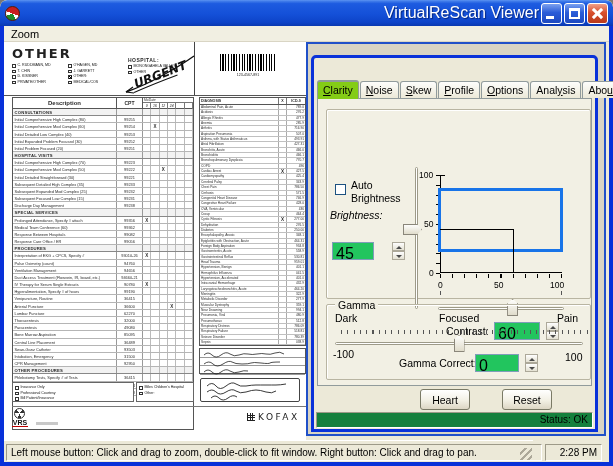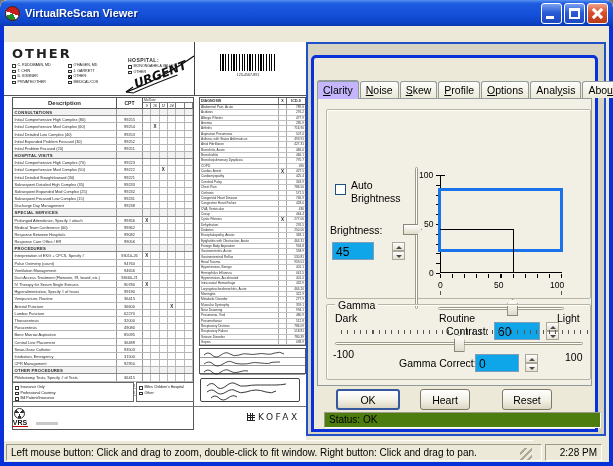--- a/index.html
+++ b/index.html
@@ -4,21 +4,21 @@
 <style>
   html,body{margin:0;padding:0;background:#777;font-family:"Liberation Sans",sans-serif;}
   *{box-sizing:border-box;}
   .window{position:relative;width:613px;height:466px;background:#ECE9D8;overflow:hidden;border-radius:7px 7px 0 0;}
   
   .titlebar{position:absolute;left:0;top:0;width:613px;height:26px;border-radius:7px 7px 0 0;
     background:linear-gradient(180deg,#5c94f2 0%,#3b77e8 6%,#1d5be0 14%,#1450d8 55%,#0d43c8 86%,#0a38b0 100%);
     display:flex;align-items:center;padding:0 5px;}
   .appicon{width:15px;height:15px;border-radius:50%;border:1px solid #5a1b00;margin-right:5px;flex:0 0 auto;
     background:conic-gradient(#c81e1e 0 110deg,#ffffff 110deg 150deg,#1e8c2a 150deg 250deg,#ffffff 250deg 290deg,#c81e1e 290deg 360deg);}
-  .apptitle{color:#fff;font-weight:bold;font-size:11px;text-shadow:1px 1px 1px #00247e;flex:1;}
+  .apptitle{color:#fff;font-weight:normal;font-size:16px;text-shadow:1px 1px 1px #00247e;flex:1;text-align:right;}
   .winbtn{width:21px;height:21px;margin-left:2px;border-radius:3px;border:1px solid #fff;position:relative;flex:0 0 auto;
     background:linear-gradient(180deg,#7ba1ef,#2a5cd8 45%,#1d49c0);}
   .winbtn.close{background:linear-gradient(180deg,#f0a089,#d8502e 45%,#b83a1a);}
   .glyph-min{position:absolute;left:4px;bottom:4px;width:8px;height:3px;background:#fff;}
   .glyph-max{position:absolute;left:4px;top:4px;width:11px;height:11px;border:2px solid #fff;border-top-width:3px;}
   .glyph-x1,.glyph-x2{position:absolute;left:3px;top:8px;width:13px;height:3px;background:#fff;}
   .glyph-x1{transform:rotate(45deg);} .glyph-x2{transform:rotate(-45deg);}
   .menubar{position:absolute;left:4px;top:26px;width:605px;height:16px;background:#F1EFE2;border-bottom:1px solid #d9d5c4;
     font-size:11px;color:#000;display:flex;align-items:center;}
   .menuitem{padding:0 7px;}
@@ -95,30 +95,30 @@
   .scribble{position:absolute;}
   
   .dialog{position:absolute;left:311px;top:55px;width:287px;height:377px;background:#ECE9D8;
     border:3px solid #0831D9;border-radius:5px 5px 0 0;}
   .dlg-title{position:absolute;left:0px;top:0px;width:281px;height:19px;border-radius:2px 2px 0 0;
     background:linear-gradient(180deg,#5c94f2 0%,#3b77e8 8%,#1d5be0 18%,#1450d8 55%,#0d43c8 88%,#0a38b0 100%);
     color:#fff;font-weight:bold;font-size:11px;line-height:19px;padding-left:5px;text-shadow:1px 1px 1px #00247e;}
   .tabbar{position:absolute;left:3px;top:23px;height:18px;display:flex;}
   .tab{border:1px solid #919B9C;border-bottom:none;border-radius:3px 3px 0 0;background:linear-gradient(#fdfdfb,#ece9d8);
     font-size:10.5px;padding:2px 5px 0 5px;margin-right:1px;color:#000;height:17px;}
-  .tab.sel{background:#c4b5fd;height:19px;position:relative;top:-1px;border-top:2px solid #919B9C;font-weight:normal;z-index:2;}
+  .tab.sel{background:#84cc16;height:19px;position:relative;top:-1px;border-top:2px solid #919B9C;font-weight:normal;z-index:2;}
   .tabpage{position:absolute;left:3px;top:40px;width:275px;height:288px;border:1px solid #919B9C;background:#F2F0E4;}
   .grpbox{position:absolute;border:1px solid #B9B5A2;border-radius:2px;box-shadow:1px 1px 0 #fff inset;}
   .grp-clarity{left:8px;top:10px;width:265px;height:190px;}
   .grp-gamma{left:8px;top:205px;width:265px;height:76px;}
   .grp-caption{position:absolute;left:8px;top:-6px;background:#F2F0E4;font-size:10.5px;padding:0 3px;}
   .chk{position:absolute;width:11px;height:11px;border:1px solid #1C5180;background:#fff;}
   .lbl{position:absolute;font-size:10.5px;color:#000;white-space:nowrap;}
   .spin{position:absolute;height:18px;}
-  .spin .box{position:absolute;left:0;top:0;height:18px;border:1px solid #7F9DB9;background:#0ea5e9;font-size:12px;padding:2px 0 0 3px;}
+  .spin .box{position:absolute;left:0;top:0;height:18px;border:1px solid #7F9DB9;background:#22c55e;font-size:16px;padding:2px 0 0 3px;}
   .spin .ud{position:absolute;top:0;width:13px;height:18px;display:flex;flex-direction:column;}
   .spin .ud div{flex:1;border:1px solid #ACA899;background:linear-gradient(#fefefe,#e4e1d2);position:relative;}
   .spin .ud div::after{content:"";position:absolute;left:3px;border-left:3px solid transparent;border-right:3px solid transparent;}
   .spin .ud .up::after{top:2.5px;border-bottom:3.5px solid #4a4a4a;}
   .spin .ud .dn::after{top:3px;border-top:3.5px solid #4a4a4a;}
   
   .plot{position:absolute;left:122px;top:76px;width:122px;height:98px;border-left:1px solid #000;border-bottom:1px solid #000;}
   .ytick{position:absolute;left:118px;top:76px;width:4px;height:99px;
     background:repeating-linear-gradient(180deg,#000 0 1px,transparent 1px 9.8px);}
   .ycap{position:absolute;left:122px;top:76px;width:5px;height:1px;background:#000;}
@@ -134,22 +134,22 @@
   .htrack{position:absolute;height:3px;background:#fff;border:1px solid #9d9a88;border-radius:2px;}
   .hthumb{position:absolute;width:11px;height:17px;background:linear-gradient(#fdfdfb,#e0dccb);border:1px solid #8a867a;
     clip-path:polygon(50% 0,100% 28%,100% 100%,0 100%,0 28%);}
   .minortick{position:absolute;width:1px;height:4px;background:#555;}
   .gticks{position:absolute;left:14px;top:25px;width:252px;height:4px;
     background:repeating-linear-gradient(90deg,#555 0 1px,transparent 1px 6.3px);}
   
   .xpbtn{position:absolute;height:21px;background:linear-gradient(#ffffff,#f2f0e4 55%,#dcd6c4);border:1px solid #7a7a66;
     border-radius:3px;font-size:10.5px;text-align:center;padding-top:4px;color:#000;}
   .xpbtn.default{border:2px solid #35589e;padding-top:3px;}
-  .dlg-status{position:absolute;left:10px;top:354px;width:277px;height:16px;border:1px solid;border-color:#9d9a88 #fff #fff #9d9a88;
-    font-size:10px;padding:1px 4px;background:#4d7c0f;}
+  .dlg-status{position:absolute;left:2px;top:354px;width:277px;height:16px;border:1px solid;border-color:#9d9a88 #fff #fff #9d9a88;
+    font-size:10px;padding:1px 4px;background:#15803d;text-align:right;}
 </style>
 </head>
 <body>
 
 <div class="window">
 
   <div class="titlebar">
     <div class="appicon"></div>
     <div class="apptitle">VirtualReScan Viewer</div>
     <div class="winbtn">
@@ -157,20 +157,23 @@
       </div>
     <div class="winbtn">
         <span class="glyph-max"></span>
       </div>
     <div class="winbtn close">
         <span class="glyph-x1"></span>
         <span class="glyph-x2"></span>
       </div>
   </div>
 
+  <div class="menubar">
+    <span class="menuitem">Zoom</span>
+  </div>
 
   <div class="borderL"></div>
   <div class="borderR"></div>
   <div class="borderB"></div>
 
   <div class="docpane">
     <div class="doc">
       <div class="corelogo">OTHER</div>
       <div class="cbcol" style="left:8px;top:21px;" id="cbcol1">
           <div class="cbrow">
@@ -966,21 +969,21 @@
         <div class="tab">Anal<u>y</u>sis</div>
         <div class="tab">Abo<u>u</u>t</div>
       </div>
     <div class="tabpage">
 
       <div class="grpbox grp-clarity"></div>
 
       <div class="chk" style="left:17px;top:85px;"></div>
       <div class="lbl" style="left:33px;top:80px;width:62px;white-space:normal;line-height:13px;">Auto Brightness</div>
 
-      <div class="lbl" style="left:12px;top:125px;">Brightness:</div>
+      <div class="lbl" style="left:12px;top:110px;font-style:italic;">Brightness:</div>
       <div class="spin" style="left:14px;top:143px;">
         <div class="box" style="width:42px;">45</div>
         <div class="ud" style="left:60px;">
             <div class="up"></div>
             <div class="dn"></div>
           </div>
       </div>
 
       <div class="vtrack"></div>
       <div class="vthumb" id="vthumb" style="top: 124.9px;"></div>
@@ -1009,39 +1012,38 @@
         <div class="box" style="width:46px;">60</div>
         <div class="ud" style="left:52px;">
             <div class="up"></div>
             <div class="dn"></div>
           </div>
       </div>
 
       <div class="grpbox grp-gamma">
         <div class="grp-caption">Gamma</div>
         <div class="lbl" style="left:8px;top:7px;text-align:center;">Dark</div>
-        <div class="lbl" style="left:112px;top:7px;">Routine</div>
-        <div class="lbl" style="left:230px;top:7px;">Light</div>
+        <div class="lbl" style="left:112px;top:7px;">Focused</div>
+        <div class="lbl" style="left:230px;top:7px;">Pain</div>
         <div class="gticks"></div>
         <div class="htrack" style="left:8px;top:37px;width:248px;"></div>
         <div class="hthumb" id="gthumb" style="top: 30px; left: 126.5px;"></div>
         <div class="lbl" style="left:6px;top:43px;">-100</div>
         <div class="lbl" style="left:238px;top:46px;">100</div>
         <div class="lbl" style="left:72px;top:52px;">Gamma Correct:</div>
         <div class="spin" style="left:148px;top:49px;">
           <div class="box" style="width:44px;">0</div>
           <div class="ud" style="left:50px;">
               <div class="up"></div>
               <div class="dn"></div>
             </div>
         </div>
       </div>
     </div>
 
-    <div class="xpbtn default" style="left:22px;top:331px;width:64px;">OK</div>
     <div class="xpbtn" style="left:106px;top:331px;width:50px;">Heart</div>
     <div class="xpbtn" style="left:188px;top:331px;width:50px;">Reset</div>
     <div class="dlg-status">Status: OK</div>
   </div>
 
   <div class="statusbar">
     <div class="spane hint">Left mouse button: Click and drag to zoom, double-click to fit window.  Right button: Click and drag to pan.</div>
     <div class="spane time">2:28 PM</div>
     <div class="grip"></div>
   </div>

